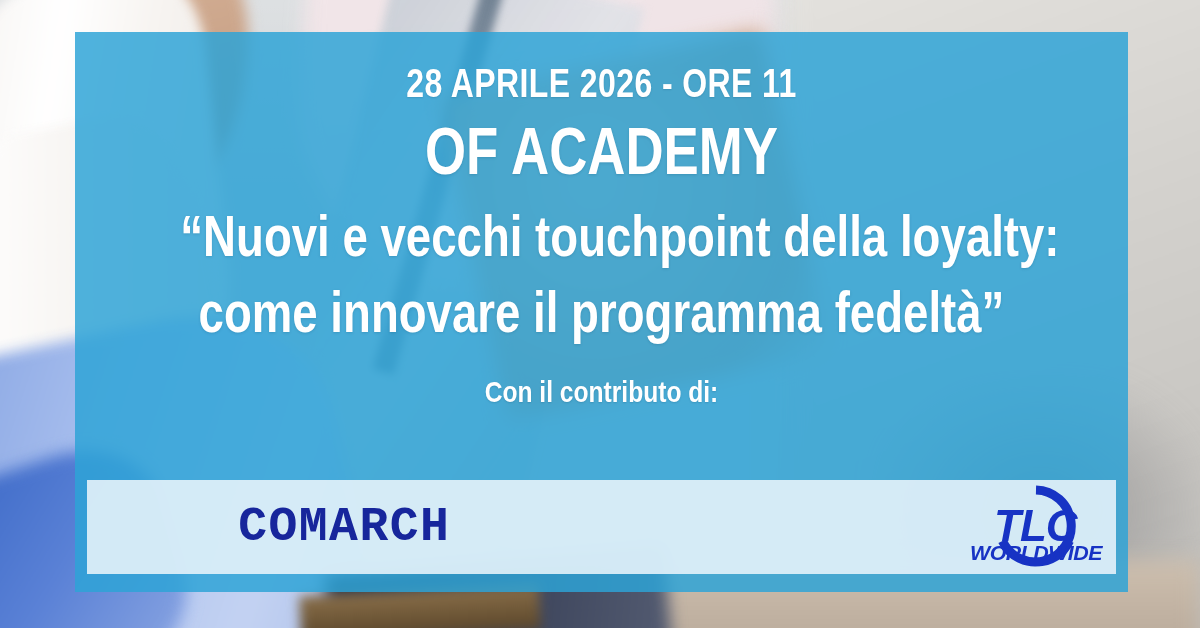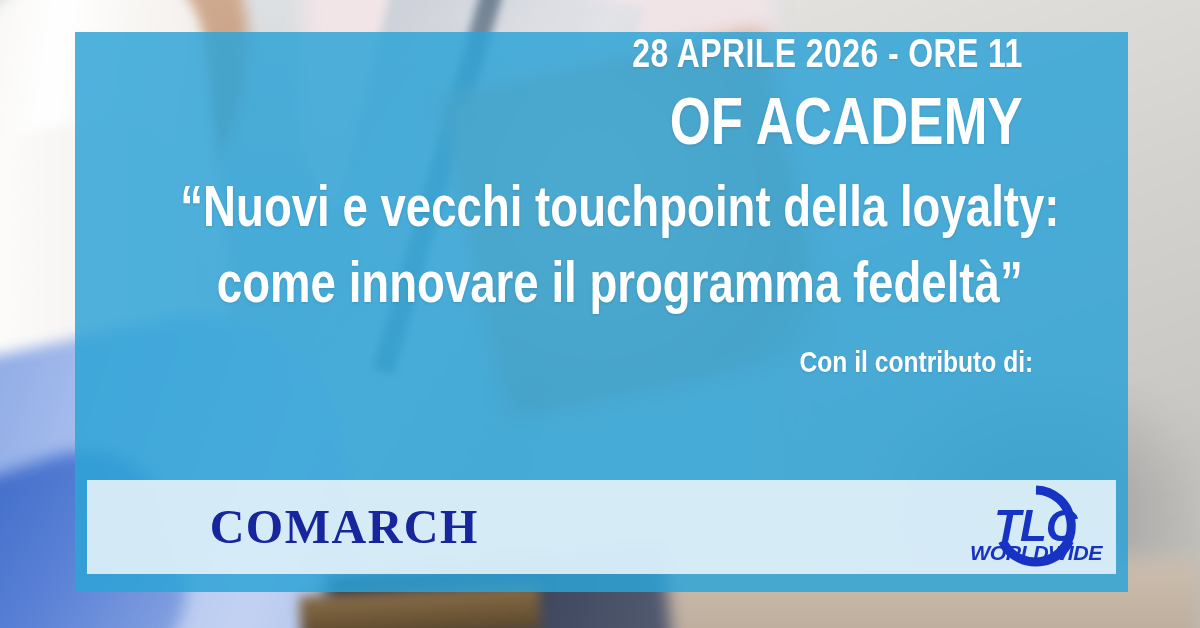--- a/index.html
+++ b/index.html
@@ -166,22 +166,23 @@
     background: rgba(45, 163, 214, 0.84);
     box-sizing: border-box;
     display: flex;
     flex-direction: column;
     align-items: center;
   }
 
   
   .headline-block {
     width: 100%;
-    text-align: right;
+    text-align: center;
     color: #ffffff;
+    padding-top: 30px;
     box-sizing: border-box;
   }
 
   .kicker {
     font-family: "Liberation Sans Narrow", "Liberation Sans", sans-serif;
     font-weight: bold;
     font-size: 40px;
     letter-spacing: 0.5px;
     line-height: 1.05;
     transform: scaleX(0.80);
@@ -243,21 +244,21 @@
   .logo-slot {
     display: flex;
     align-items: center;
     justify-content: center;
     height: 100%;
   }
   .logo-comarch-slot { width: 50%; }
   .logo-tlc-slot { width: 50%; justify-content: flex-end; }
 
   .comarch-word {
-    font-family: Liberation Serif, serif;
+    font-family: Liberation Mono, monospace;
     font-weight: bold;
     font-size: 48px;
     letter-spacing: 1.5px;
     color: #17269c;
     line-height: 1;
   }
 
   .tlc-logo {
     display: block;
   }

